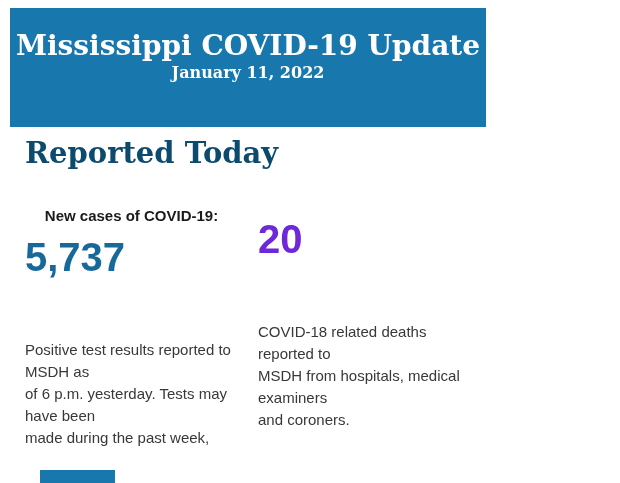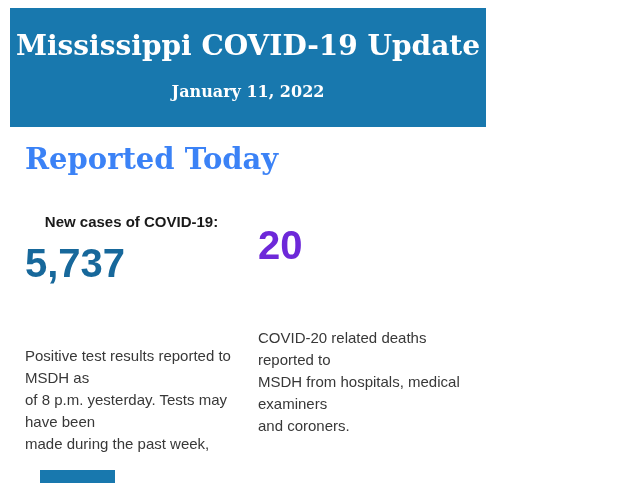--- a/index.html
+++ b/index.html
@@ -24,33 +24,32 @@
   }
   .banner-title {
     margin: 0;
     font-family: "DejaVu Serif", serif;
     font-weight: bold;
     font-size: 28px;
     line-height: 1.2;
     color: #ffffff;
   }
   .banner-date {
-    margin-top: 19px;
     font-family: "DejaVu Serif", serif;
     font-weight: bold;
     font-size: 16px;
     color: #ffffff;
   }
   .section-heading {
-    margin: 16px 0 0 25px;
+    margin: 10px 0 0 25px;
     font-family: "DejaVu Serif", serif;
     font-weight: bold;
     font-size: 29px;
     line-height: 1.15;
-    color: #3b82f6;
+    color: #0c4a6e;
   }
   .stats {
     display: grid;
     grid-template-columns: 1fr 1fr;
     column-gap: 20px;
     padding: 0 25px;
     margin-top: 37px;
     gap: 20px;
   }
   .stat-label {
@@ -93,27 +92,27 @@
   </header>
 
   <h2 class="section-heading">Reported Today</h2>
 
   <div class="stats">
 
     <div class="stat-col">
       <div class="stat-label">New cases of COVID-19:</div>
       <div class="stat-value" style="color: rgb(23, 104, 155);">5,737</div>
       <p class="stat-desc">Positive test results reported to MSDH as
-of 8 p.m. yesterday. Tests may have been
+of 6 p.m. yesterday. Tests may have been
 made during the past week,</p>
     </div>
 
     <div class="stat-col">
       <div class="stat-value" style="color: #6d28d9;">20</div>
-      <p class="stat-desc">COVID-20 related deaths reported to
+      <p class="stat-desc">COVID-18 related deaths reported to
 MSDH from hospitals, medical examiners
 and coroners.</p>
     </div>
 
   </div>
 
   <div class="cutoff-banner" style="background-color: rgb(24, 120, 174);"></div>
 
 </div>
 

